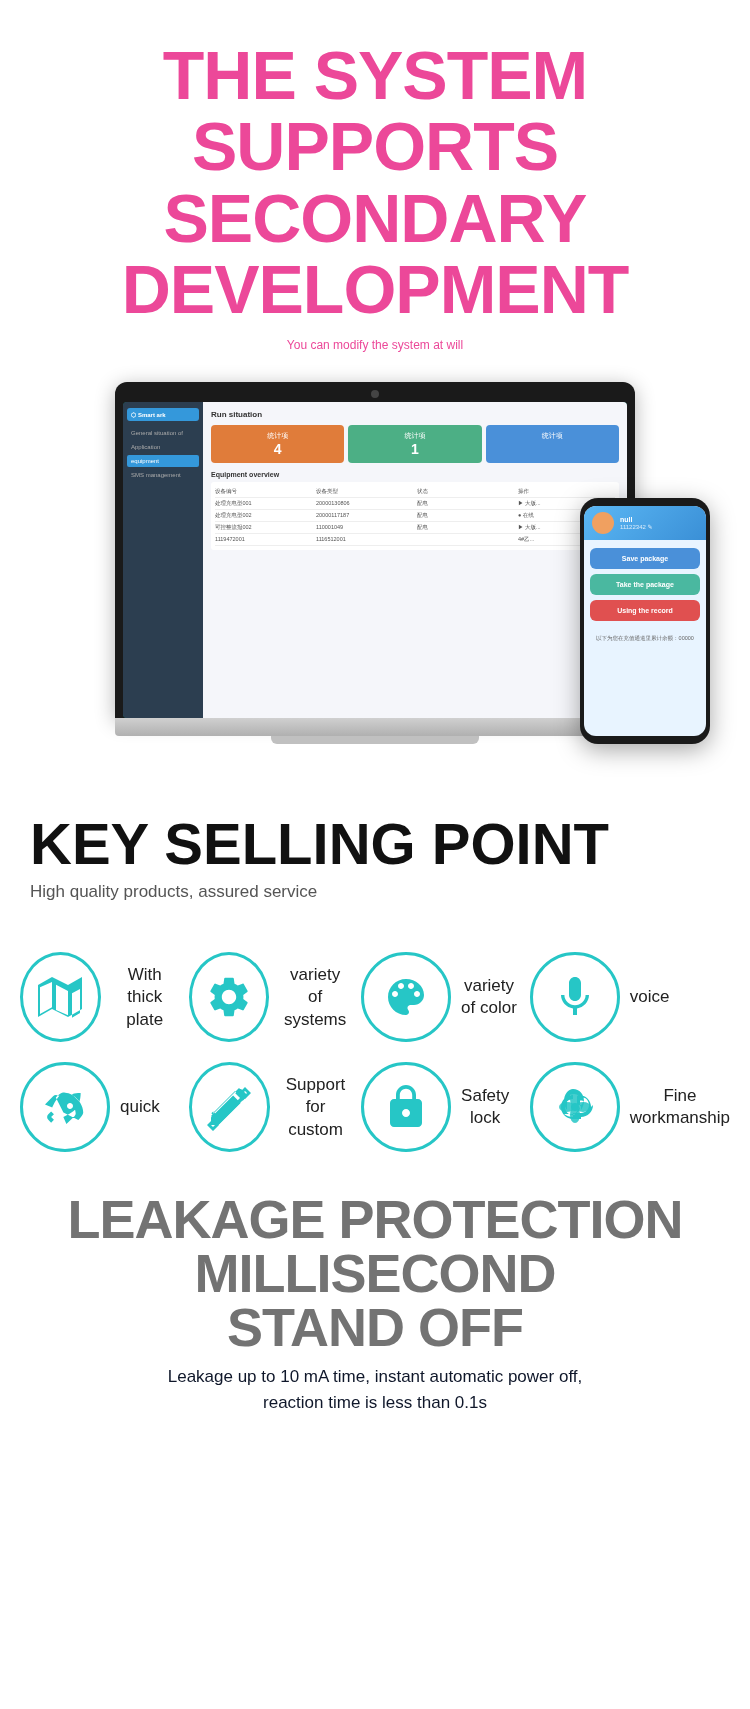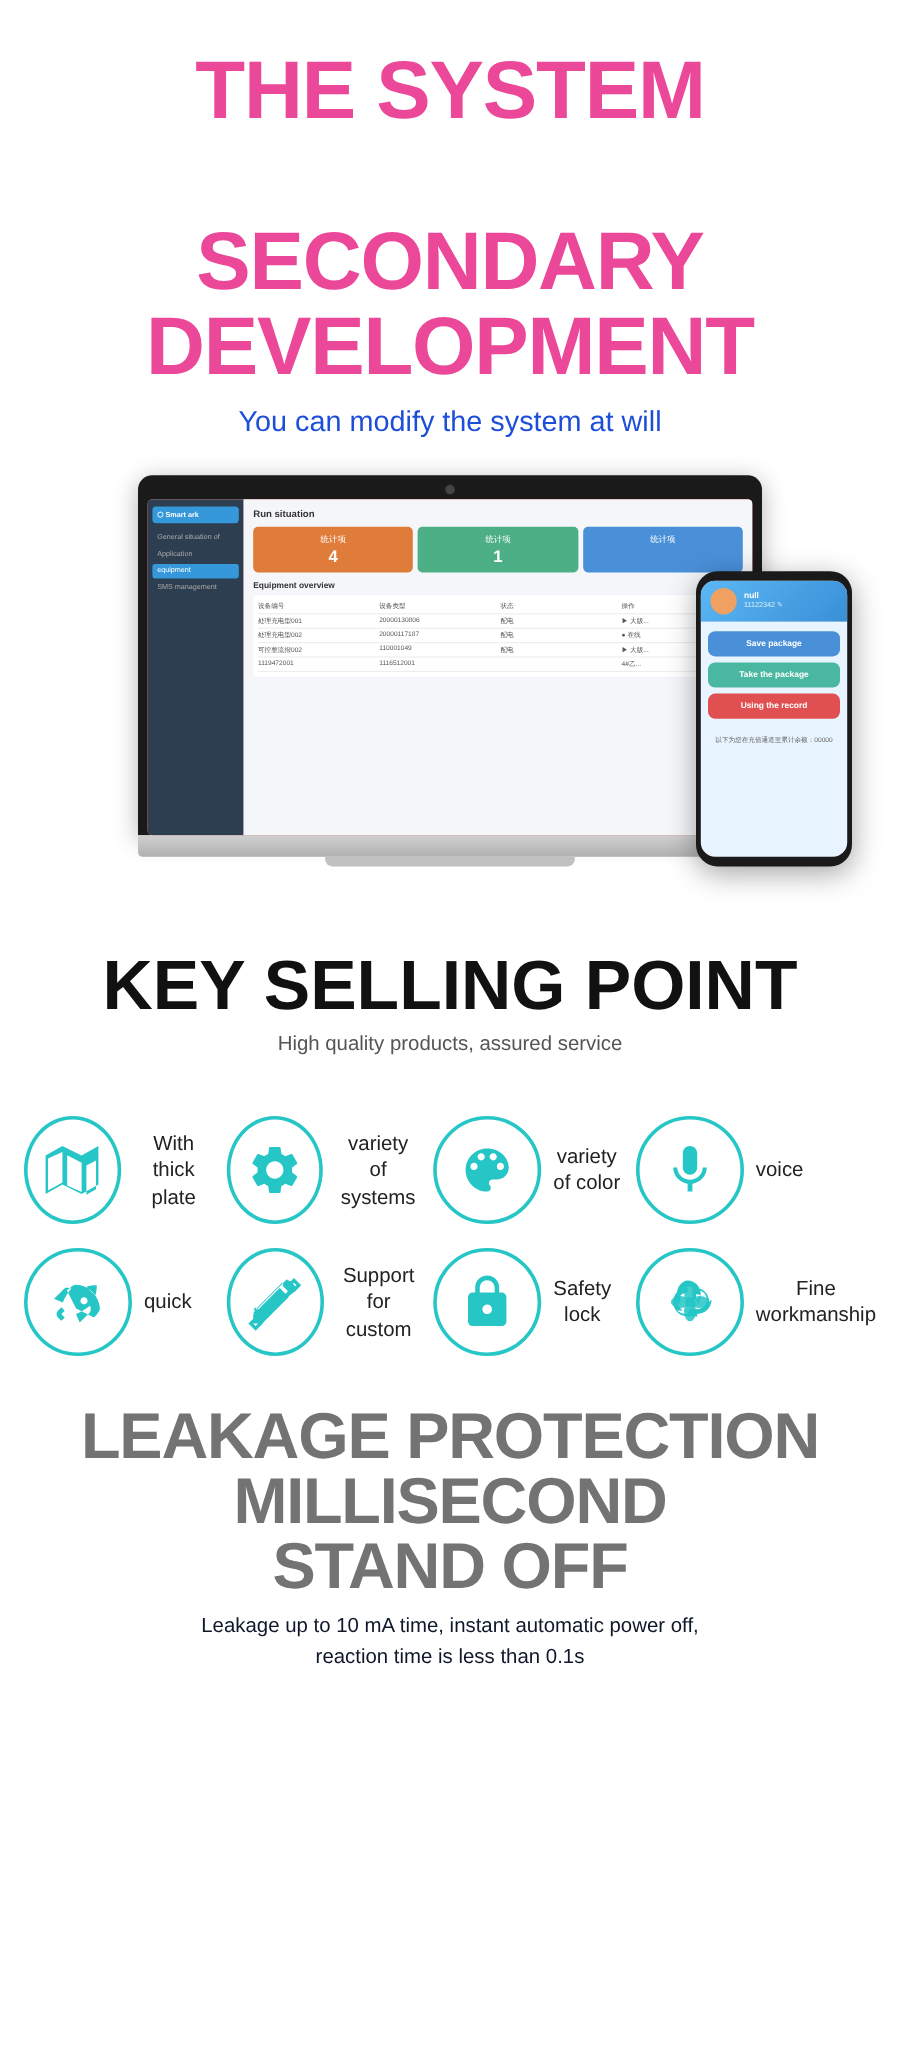--- a/index.html
+++ b/index.html
@@ -18,22 +18,22 @@
     }
     .hero-title {
       font-size: 68px;
       font-weight: 900;
       line-height: 1.05;
       color: #ec4899;
       text-transform: uppercase;
       letter-spacing: -1px;
     }
     .hero-subtitle {
-      font-size: 24px;
-      color: #1d4ed8;
+      font-size: 12px;
+      color: #ec4899;
       margin-top: 12px;
     }
 
     
     .device-section {
       position: relative;
       width: 100%;
       padding: 10px 20px 30px;
       display: flex;
       justify-content: center;
@@ -50,23 +50,23 @@
       box-shadow: 0 4px 20px rgba(0,0,0,0.3);
     }
     .laptop-notch {
       width: 8px;
       height: 8px;
       background: #444;
       border-radius: 50%;
       margin: 0 auto 4px;
     }
     .laptop-screen {
-      background: #fca5a5;
+      background: #0f766e;
       width: 100%;
-      height: 280px;
+      height: 316px;
       border-radius: 4px;
       overflow: hidden;
       position: relative;
     }
     .laptop-base {
       background: linear-gradient(180deg, #d0d0d0, #b0b0b0);
       height: 18px;
       border-radius: 0 0 4px 4px;
     }
     .laptop-stand {
@@ -217,21 +217,20 @@
     .phone-btn.red { background: #e05050; }
     .phone-footer {
       padding: 6px;
       font-size: 5.5px;
       color: #666;
       text-align: center;
     }
 
     
     .selling-section {
-      text-align: center;
       padding: 40px 30px 20px;
     }
     .section-main-title {
       font-size: 58px;
       font-weight: 900;
       color: #111;
       text-transform: uppercase;
       line-height: 1.05;
     }
     .section-subtitle {
@@ -296,21 +295,21 @@
       margin-top: 10px;
       line-height: 1.5;
     }
   </style>
 </head>
 <body>
 
 <section class="hero">
   <h1 class="hero-title">
     <span>THE SYSTEM</span><br>
-    <br>
+    <span>SUPPORTS</span><br>
     <span>SECONDARY</span><br>
     <span>DEVELOPMENT</span>
   </h1>
   <p class="hero-subtitle">You can modify the system at will</p>
 </section>
 
 <div class="device-section">
   <div class="laptop-wrap">
     <div class="laptop-screen-outer">
       <div class="laptop-notch"></div>

